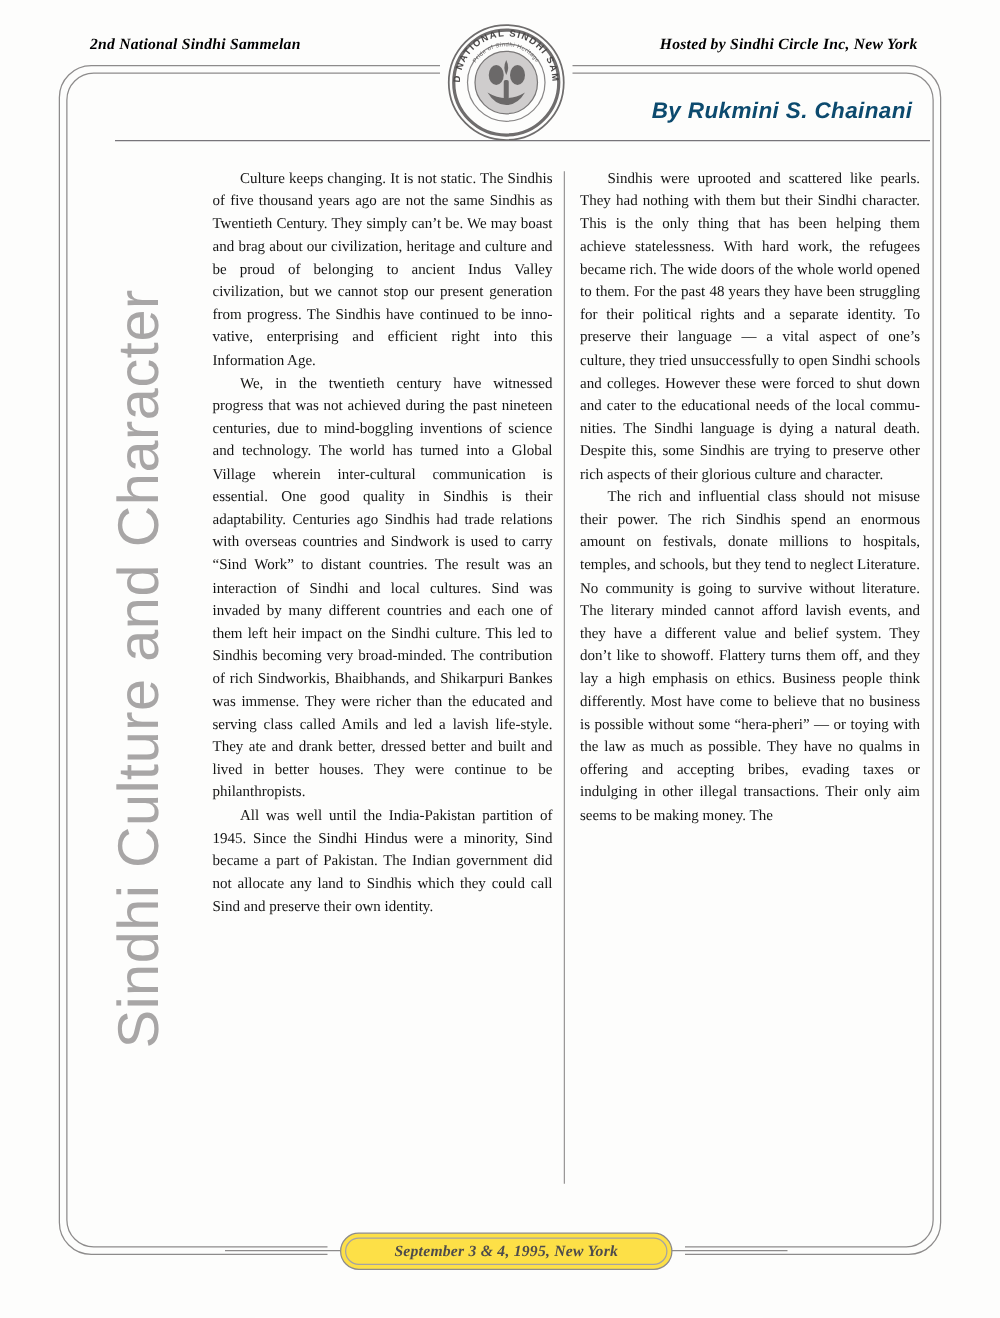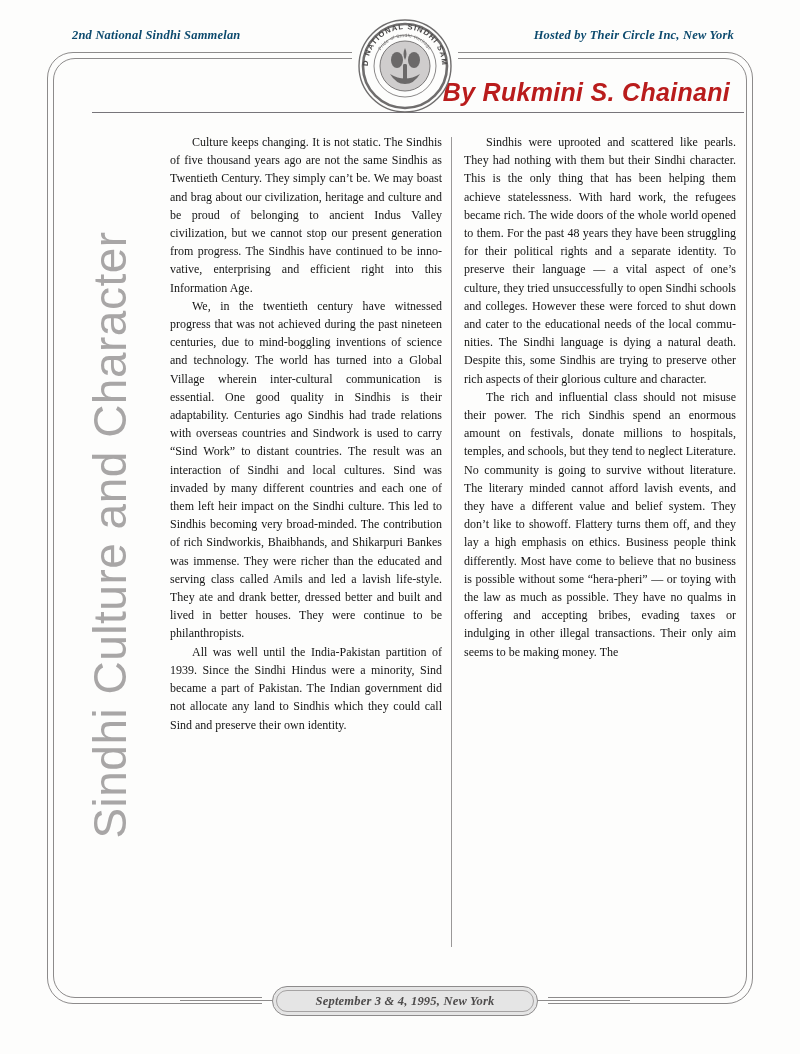--- a/index.html
+++ b/index.html
@@ -30,21 +30,21 @@
     height: 22px;
   }
   .runhead-left,
   .runhead-right {
     position: absolute;
     top: 0;
     font-family: "Liberation Serif", serif;
     font-style: italic;
     font-weight: bold;
     font-size: 12.5px;
-    color: #0c4a6e;
+    color: #000000;
     letter-spacing: .2px;
     white-space: nowrap;
   }
   .runhead-left { left: 0; }
   .runhead-right { right: 0; }
 
   
   .seal {
     position: absolute;
     left: 357px;
@@ -96,22 +96,22 @@
   }
 
   
   .byline {
     position: absolute;
     right: 70px;
     top: 78px;
     font-family: "Liberation Sans", sans-serif;
     font-weight: bold;
     font-style: italic;
-    font-size: 25px;
-    color: #b91c1c;
+    font-size: 18px;
+    color: #0c4a6e;
     letter-spacing: .3px;
     white-space: nowrap;
   }
   .head-rule {
     position: absolute;
     left: 92px;
     top: 112px;
     width: 652px;
     height: 0;
     border-top: 1.4px solid #77757a;
@@ -177,21 +177,21 @@
 
   
   .footer-pill {
     position: absolute;
     left: 272px;
     top: 986px;
     width: 266px;
     height: 30px;
     border: 1.5px solid #8d8b8b;
     border-radius: 16px;
-    background: #e5e5e5;
+    background: #fde047;
     box-sizing: border-box;
     z-index: 6;
   }
   .footer-pill-inner {
     position: absolute;
     inset: 3px;
     border: 1.1px solid #a5a3a3;
     border-radius: 13px;
     box-sizing: border-box;
   }
@@ -221,21 +221,21 @@
   .footer-rule-l { left: 180px;  width: 94px; }
   .footer-rule-r { left: 536px;  width: 94px; }
 </style>
 </head>
 <body>
 
 <div class="page">
 
   <div class="runhead">
     <div class="runhead-left">2nd National Sindhi Sammelan</div>
-    <div class="runhead-right">Hosted by Their Circle Inc, New York</div>
+    <div class="runhead-right">Hosted by Sindhi Circle Inc, New York</div>
   </div>
 
   <div class="frame-outer"></div>
   <div class="frame-inner"></div>
   <div class="frame-notch-top"></div>
   <div class="frame-notch-bottom"></div>
 
   <svg class="seal" viewBox="0 0 96 96">
     <circle cx="48" cy="48" r="46" fill="#fdfdfc" stroke="#6f6d6d" stroke-width="1.4"></circle>
     <circle cx="48" cy="48" r="42" fill="none" stroke="#6f6d6d" stroke-width="2.6"></circle>
@@ -264,21 +264,21 @@
   <div class="head-rule"></div>
 
   <div class="vtitle-wrap">
     <div class="vtitle">Sindhi Culture and Character</div>
   </div>
 
   <div class="columns">
     <div class="col col-left">
       <p>Culture keeps changing. It is not static. The Sindhis of five thousand years ago are not the same Sindhis as Twentieth Century. They simply can’t be. We may boast and brag about our civilization, heritage and culture and be proud of belonging to ancient Indus Valley civilization, but we cannot stop our present generation from progress. The Sindhis have continued to be inno­vative, enterprising and efficient right into this Information Age.</p>
       <p>We, in the twentieth century have witnessed progress that was not achieved during the past nineteen cen­turies, due to mind-boggling inven­tions of science and technology. The world has turned into a Global Village wherein inter-cultural communication is essential. One good quality in Sindhis is their adaptability. Centuries ago Sindhis had trade relations with overseas countries and Sindwork is used to carry “Sind Work” to distant countries. The result was an interaction of Sindhi and local cultures. Sind was invaded by many different countries and each one of them left heir impact on the Sindhi culture. This led to Sindhis becoming very broad-minded. The con­tribution of rich Sindworkis, Bhaibhands, and Shikarpuri Bankes was immense. They were richer than the educated and serving class called Amils and led a lavish life-style. They ate and drank better, dressed better and built and lived in better houses. They were continue to be philanthropists.</p>
-      <p>All was well until the India-Pakistan partition of 1939. Since the Sindhi Hindus were a minority, Sind became a part of Pakistan. The Indian government did not allocate any land to Sindhis which they could call Sind and preserve their own identity.</p>
+      <p>All was well until the India-Pakistan partition of 1945. Since the Sindhi Hindus were a minority, Sind became a part of Pakistan. The Indian government did not allocate any land to Sindhis which they could call Sind and preserve their own identity.</p>
     </div>
     <div class="col-divider"></div>
     <div class="col col-right">
       <p>Sindhis were uprooted and scat­tered like pearls. They had nothing with them but their Sindhi character. This is the only thing that has been helping them achieve statelessness. With hard work, the refugees became rich. The wide doors of the whole world opened to them. For the past 48 years they have been struggling for their political rights and a separate identity. To preserve their language — a vital aspect of one’s culture, they tried unsuccessfully to open Sindhi schools and colleges. However these were forced to shut down and cater to the educational needs of the local commu­nities. The Sindhi language is dying a natural death. Despite this, some Sindhis are trying to preserve other rich aspects of their glorious culture and character.</p>
       <p>The rich and influential class should not misuse their power. The rich Sindhis spend an enormous amount on festivals, donate millions to hospitals, temples, and schools, but they tend to neglect Literature. No community is going to survive without literature. The literary minded cannot afford lavish events, and they have a different value and belief system. They don’t like to showoff. Flattery turns them off, and they lay a high emphasis on ethics. Business people think differ­ently. Most have come to believe that no business is possible without some “hera-pheri” — or toying with the law as much as possible. They have no qualms in offering and accepting bribes, evading taxes or indulging in other illegal transactions. Their only aim seems to be making money. The</p>
     </div>
   </div>
 
   <div class="footer-rule-l"></div>
   <div class="footer-rule-r"></div>

